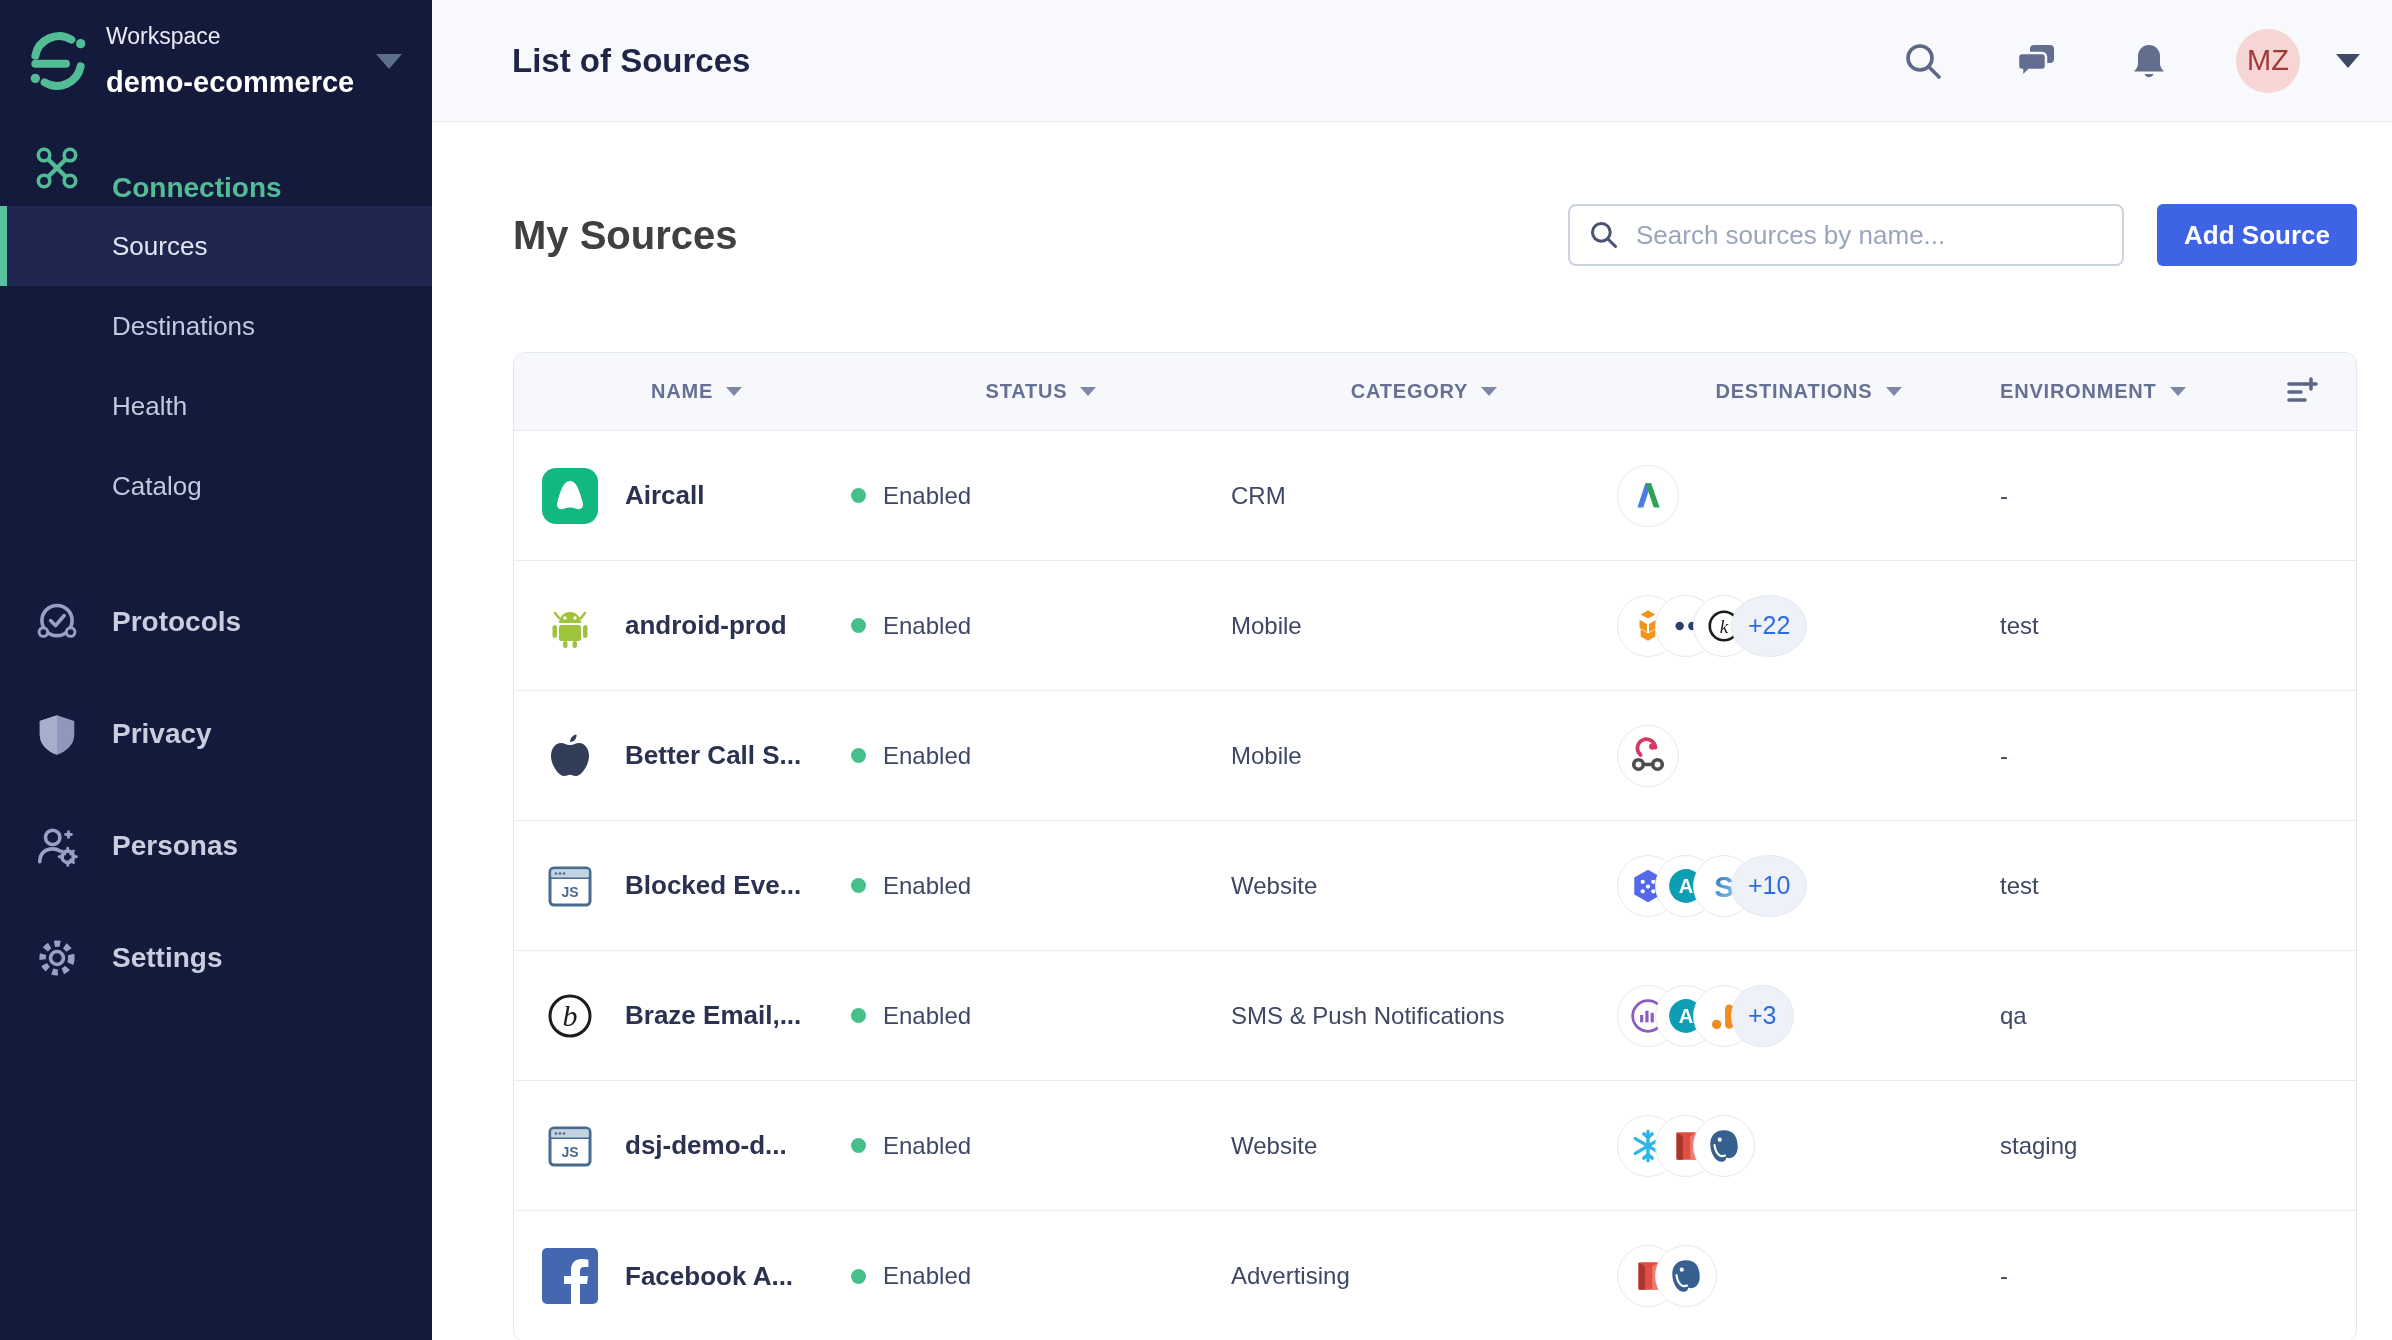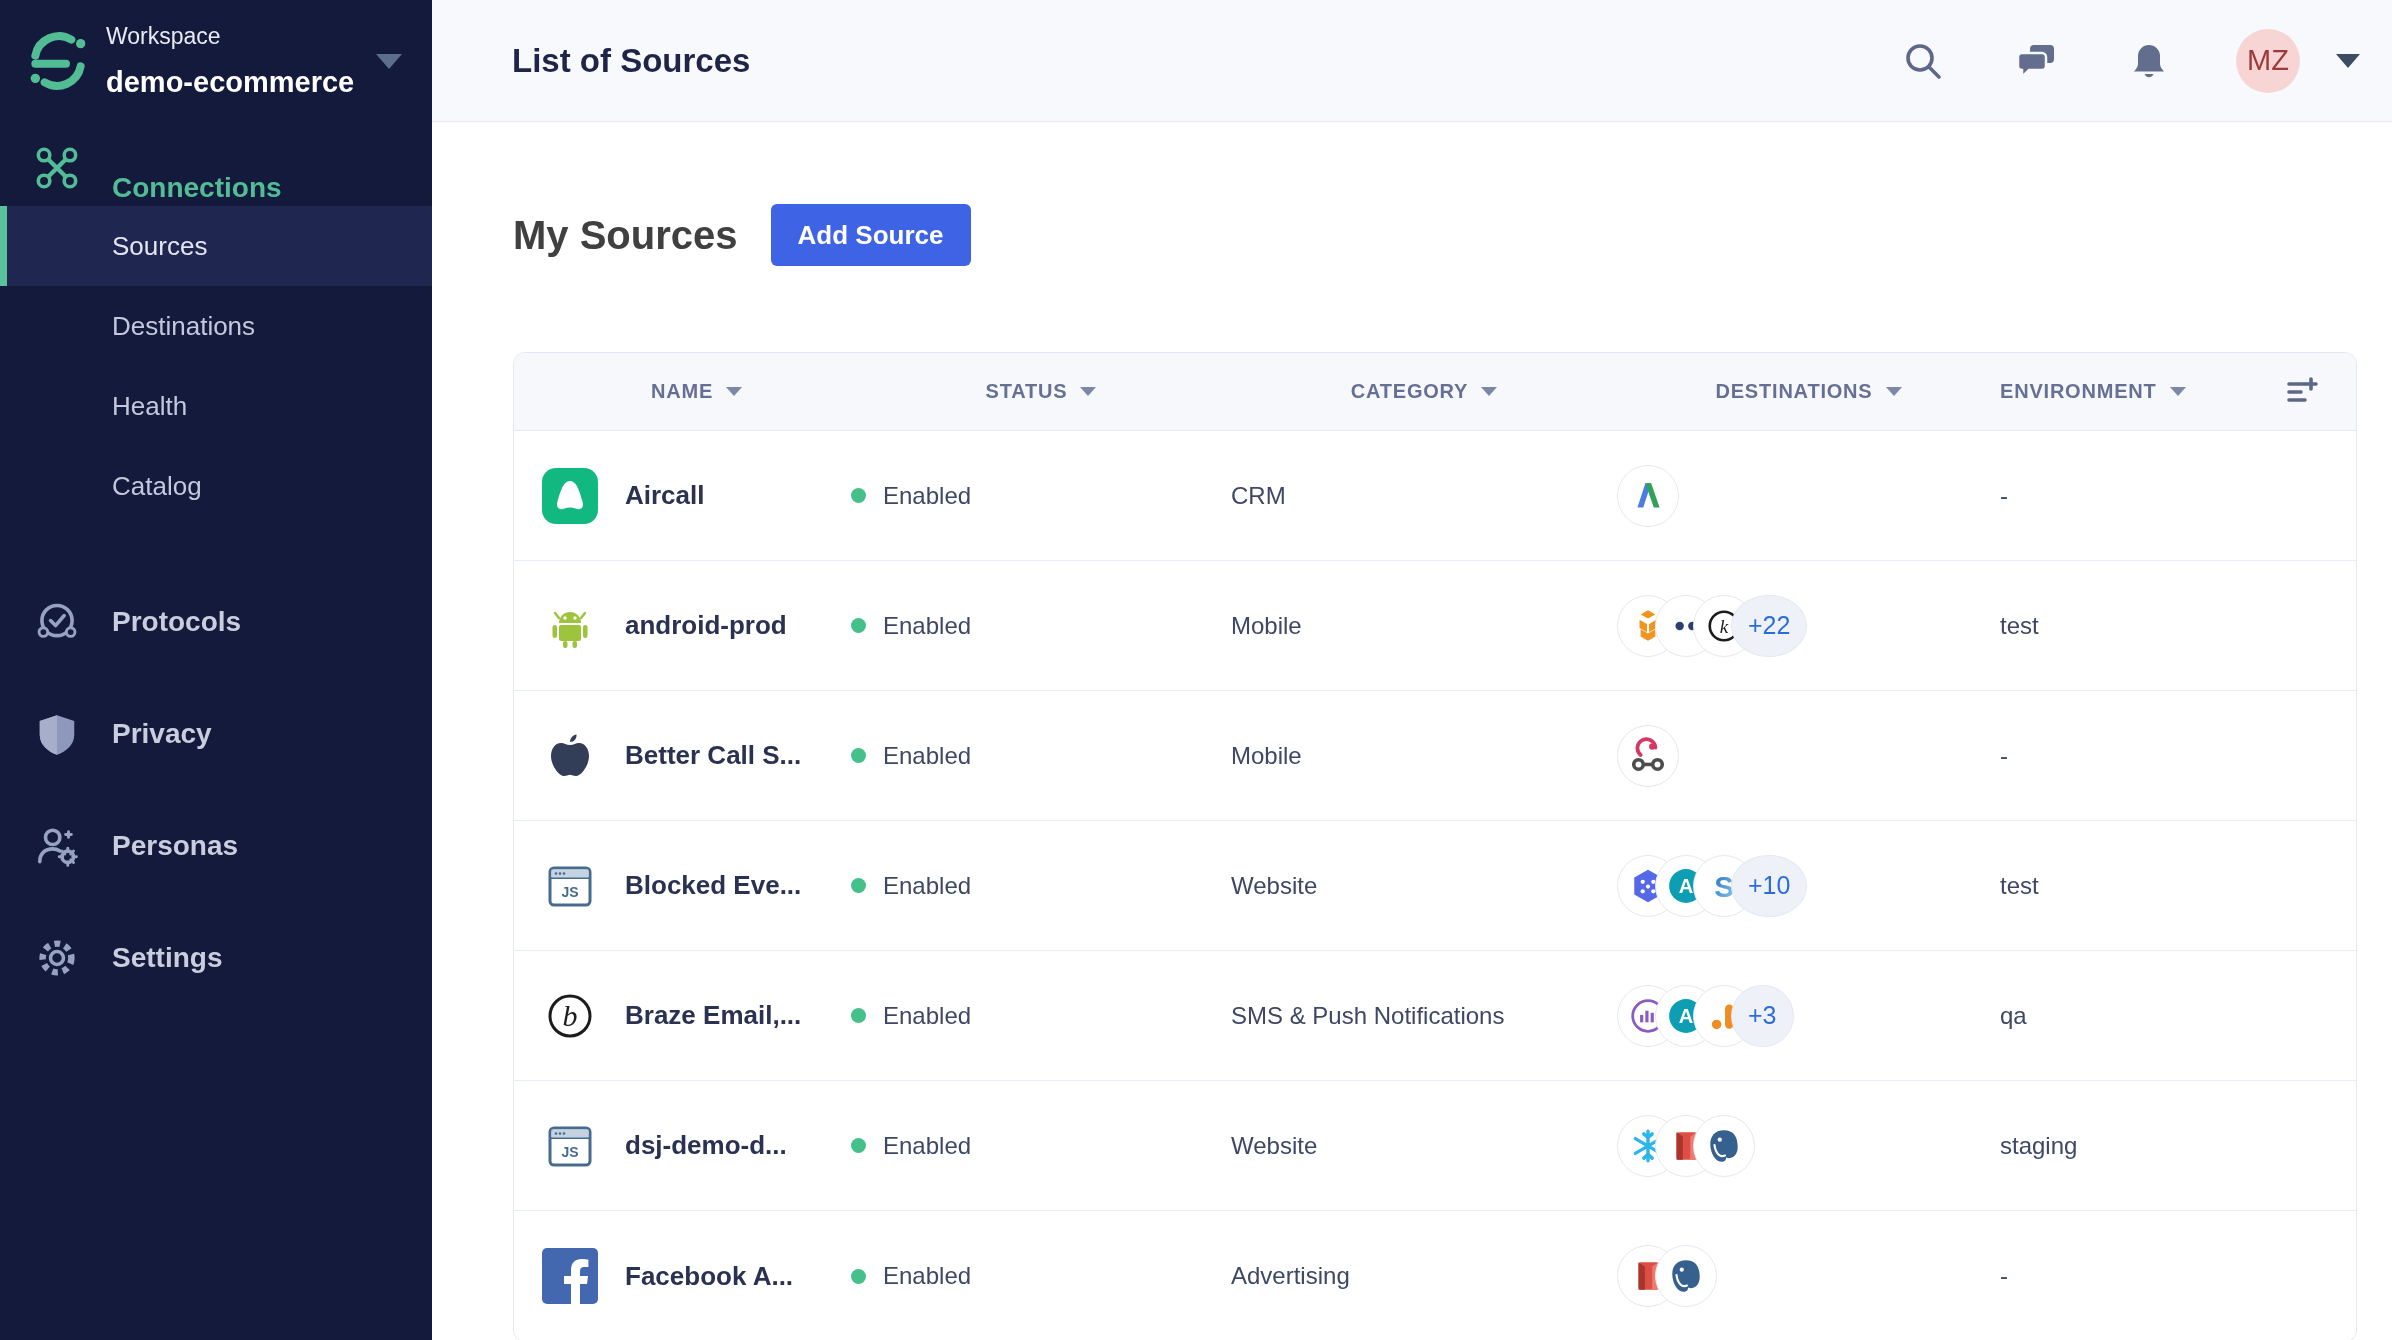--- a/index.html
+++ b/index.html
@@ -188,20 +188,27 @@
         </svg>
       </span>
       <span class="avatar">MZ</span>
       <span class="avatar-caret"></span>
     </div>
   </header>
 
   <div class="content">
     <div class="toolbar">
       <h1 class="page-heading">My Sources</h1>
+      <div class="search-box">
+        <svg viewBox="0 0 36 36" fill="none" stroke="#4a5370" stroke-width="3.4" stroke-linecap="round">
+          <circle cx="15" cy="15" r="10"></circle>
+            <path d="M23 23 L31 31"></path>
+        </svg>
+        <input type="text" placeholder="Search sources by name..." style="">
+      </div>
       <button class="add-btn">Add Source</button>
     </div>
 
     <div class="table">
       <div class="tgrid thead">
         <div class="th">
           <span>NAME</span>
             <span class="sort-caret"></span>
         </div>
         <div class="th">

